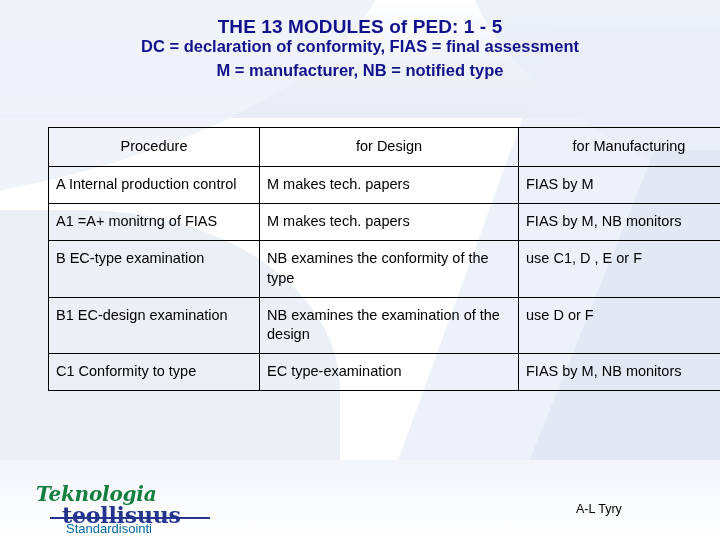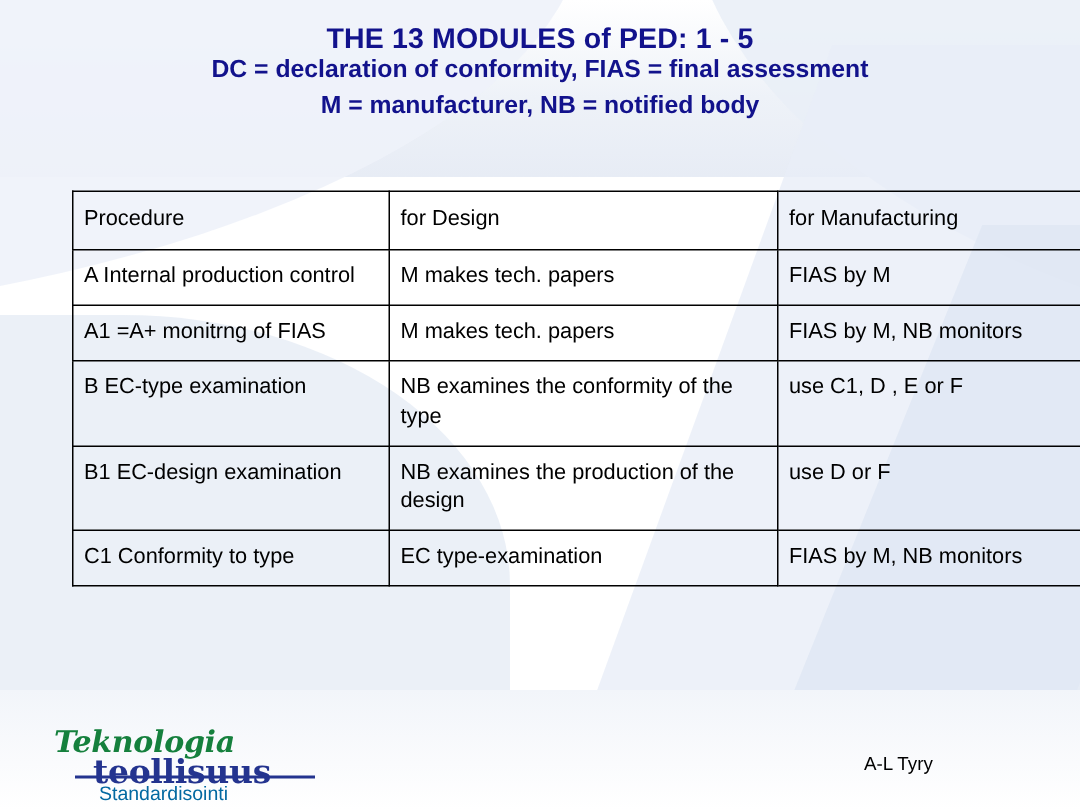--- a/index.html
+++ b/index.html
@@ -124,21 +124,21 @@
     border: 1px solid #000000;
     vertical-align: top;
     padding: 8px 7px 9px 7px;
     font-size: 14.5px;
     color: #000000;
     line-height: 1.32;
     background: transparent;
   }
   table.modules th {
     font-weight: normal;
-    text-align: left;
+    text-align: center;
     padding-top: 9px;
     padding-bottom: 10px;
   }
   th.col-proc { width: 196px; }
   th.col-design { width: 244px; text-align: center; }
   th.col-manuf { width: 206px; }
   td.c0 { width: 196px; }
   td.c1 { width: 244px; }
   td.c2 { width: 206px; }
 
@@ -205,21 +205,21 @@
   <div class="bg-blob-left"></div>
   <div class="bg-bottom"></div>
 </div>
 
 <div class="page">
 
   <div class="title">THE 13 MODULES of PED: 1 - 5</div>
 
   <div class="subtitle">
     <div>DC = declaration of conformity, FIAS = final assessment</div>
-    <div>M = manufacturer, NB = notified body</div>
+    <div>M = manufacturer, NB = notified type</div>
   </div>
 
   <div class="table-wrap">
     <table class="modules">
       <thead>
         <tr>
           <th class="col-proc">Procedure</th>
           <th class="col-design">for Design</th>
           <th class="col-manuf">for Manufacturing</th>
         </tr>
@@ -235,21 +235,21 @@
           <td class="c1">M makes tech. papers</td>
           <td class="c2">FIAS by M, NB monitors</td>
         </tr>
         <tr>
           <td class="c0">B   EC-type examination</td>
           <td class="c1">NB examines the conformity of the type</td>
           <td class="c2">use  C1, D , E or F</td>
         </tr>
         <tr>
           <td class="c0">B1  EC-design examination</td>
-          <td class="c1">NB examines the production of the design</td>
+          <td class="c1">NB examines the examination of the design</td>
           <td class="c2">use D or F</td>
         </tr>
         <tr>
           <td class="c0">C1  Conformity to type</td>
           <td class="c1">EC type-examination</td>
           <td class="c2">FIAS by M, NB monitors</td>
         </tr>
       </tbody>
     </table>
   </div>

